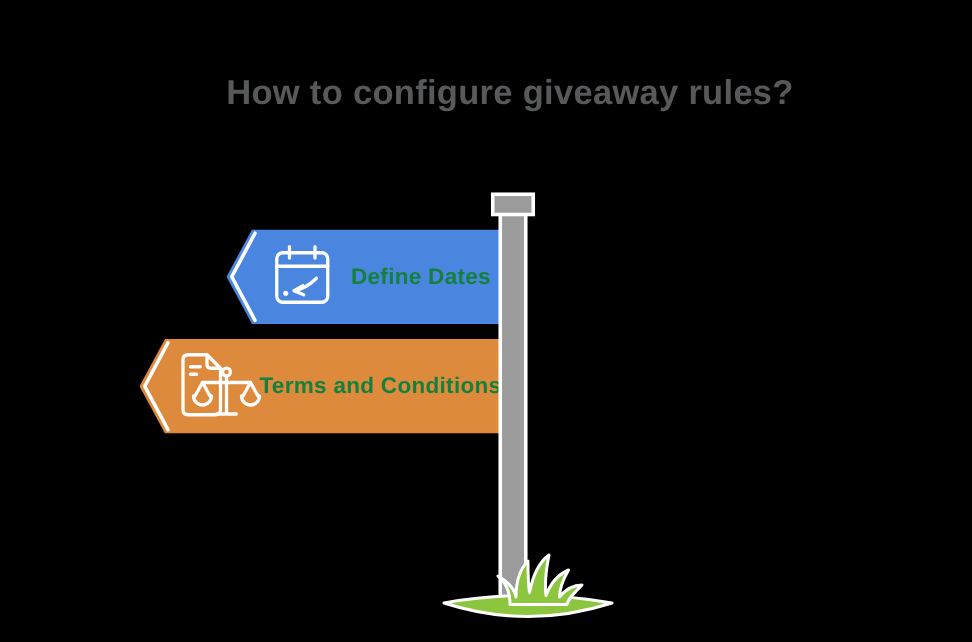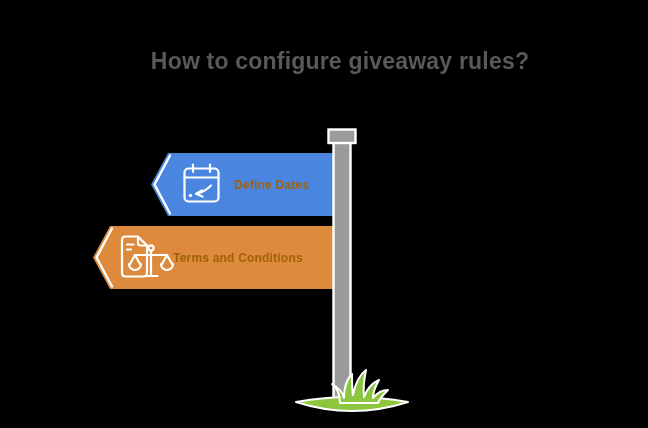--- a/index.html
+++ b/index.html
@@ -10,21 +10,21 @@
   .title{
     position:absolute;top:48px;left:16px;width:100%;margin:0;
     text-align:center;font-size:23px;font-weight:700;letter-spacing:.2px;
     color:#58595b;
   }
   .sign{position:absolute;}
   .sign svg.shape{position:absolute;left:0;top:0;}
   .sign svg.icon{position:absolute;}
   .sign .label{
     position:absolute;top:0;bottom:0;display:flex;align-items:center;
-    color:#a16207;font-size:12px;font-weight:700;letter-spacing:.2px;white-space:nowrap;text-align:right;
+    color:#15803d;font-size:15px;font-weight:700;letter-spacing:.2px;white-space:nowrap;text-align:right;
   }
   .sign-blue{left:151px;top:153px;width:190px;height:63px;}
   .sign-blue svg.icon{left:32px;top:10px;}
   .sign-blue .label{left:83px;}
   .sign-orange{left:93px;top:226px;width:248px;height:63px;}
   .sign-orange svg.icon{left:27px;top:9px;}
   .sign-orange .label{left:80px;}
   .sign-green{left:346px;top:191px;width:211px;height:62px;}
   .sign-green svg.icon{left:150px;top:9px;}
   .sign-green .label{left:17px;}

